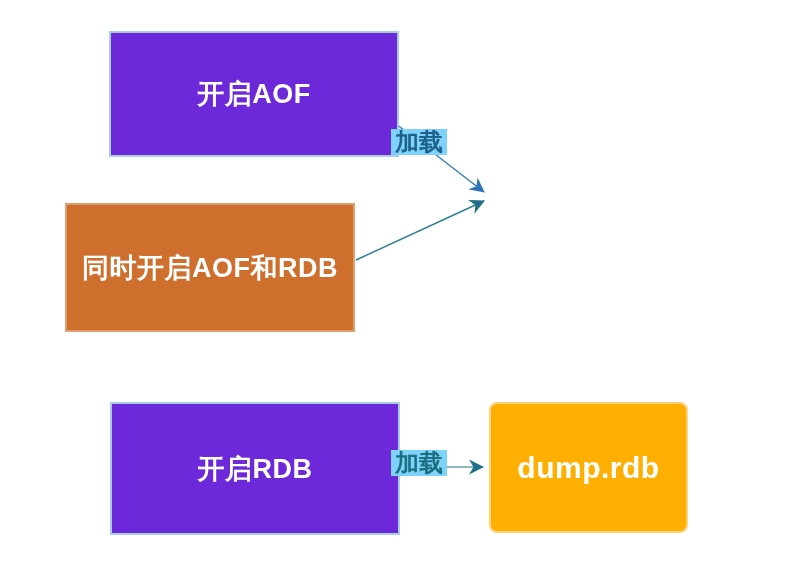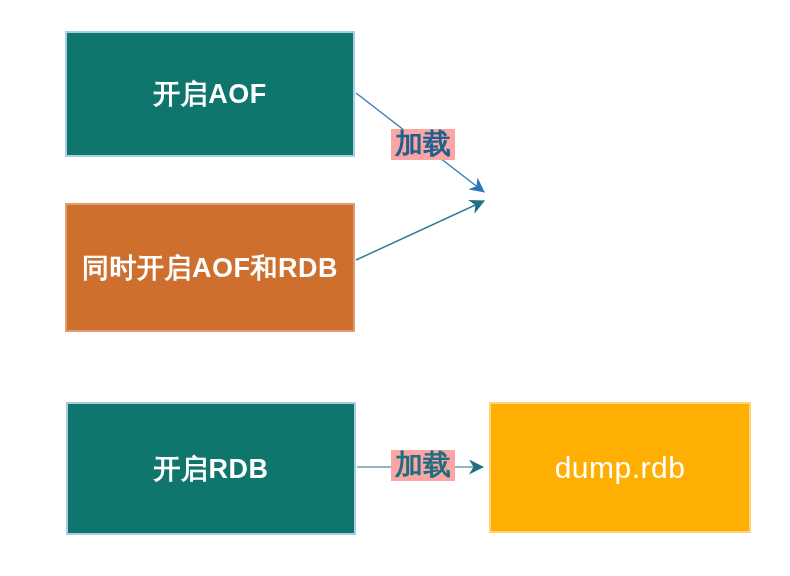--- a/index.html
+++ b/index.html
@@ -17,43 +17,43 @@
     position: absolute;
     box-sizing: border-box;
     display: flex;
     align-items: center;
     justify-content: center;
     color: #ffffff;
     text-align: center;
     letter-spacing: 0.5px;
   }
 
-  .node-blue   { background: #0f766e; border: 2px solid #A9CCE9; }
+  .node-blue   { background: #6d28d9; border: 2px solid #A9CCE9; margin-left: 44px; }
   .node-orange { background: #CE6F2E; border: 2px solid #DD9E70; }
   .node-amber  { background: #FFAF01; border: 2px solid #FFD37E; }
 
   #node-aof      { left: 65px;  top: 31px;  width: 290px; height: 126px; font-size: 27px; font-weight: 600; }
   #node-both     { left: 65px;  top: 203px; width: 290px; height: 129px; font-size: 27px; font-weight: 600; }
   #node-rdb      { left: 66px;  top: 402px; width: 290px; height: 133px; font-size: 27px; font-weight: 600; }
   #node-aof-file { left: 490px; top: 133px; width: 247px; height: 131px; font-size: 30px; font-weight: 400; }
-  #node-rdb-file { left: 489px; top: 402px; width: 262px; height: 131px; font-size: 30px; font-weight: 400; }
+  #node-rdb-file { left: 489px; top: 402px; width: 199px; height: 131px; font-size: 30px; font-weight: 700; border-radius: 8px; }
 
   .arrows {
     position: absolute;
     left: 0; top: 0;
     width: 790px;
     height: 576px;
     pointer-events: none;
   }
 
   .edge-label {
     position: absolute;
-    background: #fca5a5;
+    background: #7dd3fc;
     padding: 0 4px;
-    font-size: 28px;
+    font-size: 24px;
     font-weight: 600;
     line-height: 1.1;
     white-space: nowrap;
   }
   #label-load-aof  { left: 391px; top: 129px; color: #1F618D; }
   #label-only-load { left: 378px; top: 217px; color: #1D6F80; }
   #label-load-rdb  { left: 391px; top: 450px; color: #1D6F80; }
 </style>
 </head>
 <body>

